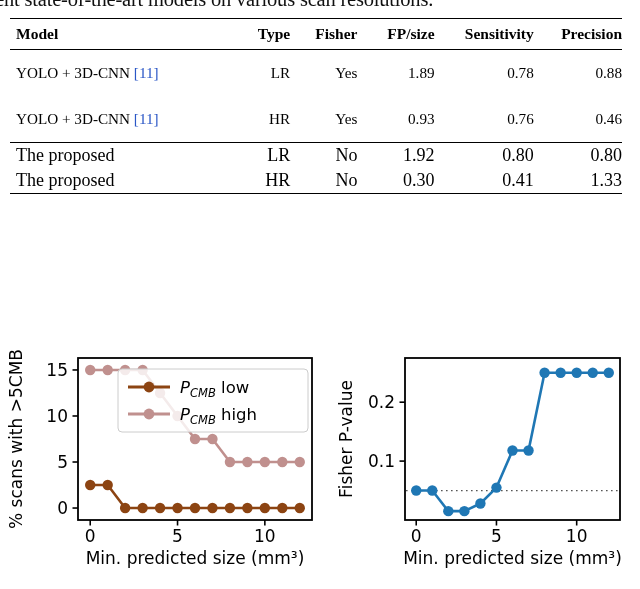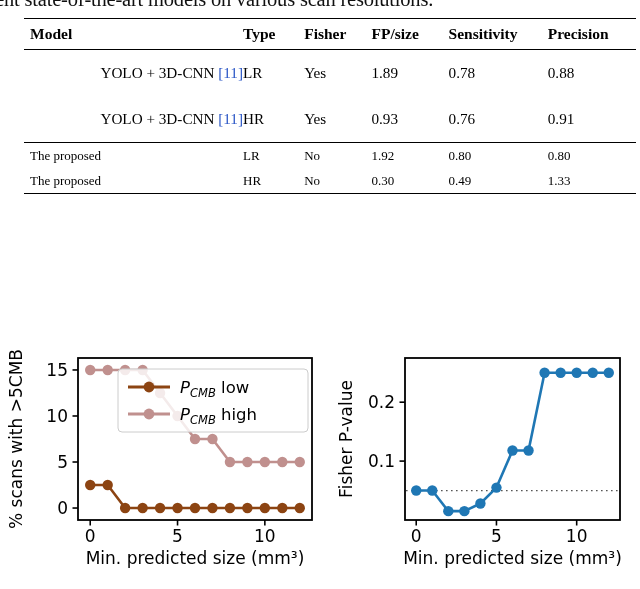--- a/index.html
+++ b/index.html
@@ -13,35 +13,35 @@
   .caption-strip{
     position:absolute;left:0;top:0;width:640px;height:18px;overflow:hidden;
   }
   .caption-text{
     position:absolute;left:-27px;top:-12px;
     font-family:"Liberation Serif", serif;
     font-size:20.5px;letter-spacing:-0.2px;white-space:nowrap;color:#101010;
   }
 
   
-  .table-wrap{position:absolute;left:24px;top:18px;width:612px;}
+  .table-wrap{position:absolute;left:10px;top:18px;width:612px;}
   table.modeltable{border-collapse:collapse;width:612px;}
   table.modeltable td,table.modeltable th{
     font-family:"Liberation Serif", serif;
-    padding:0;text-align:left;vertical-align:middle;
+    padding:0;text-align:right;vertical-align:middle;
   }
   .hdr th{
     font-weight:bold;font-size:15.5px;height:30px;
     border-bottom:1.4px solid #000;border-top:1.4px solid #000;
   }
   .hdr th.colmodel{text-align:left;padding-left:6px;}
   .body-row td{font-size:15.2px;height:46px;}
-  .body-row td.colmodel{text-align:right;padding-left:6px;white-space:nowrap;}
+  .body-row td.colmodel{text-align:left;padding-left:6px;white-space:nowrap;}
   .sep-row td{height:0;border-top:1.4px solid #000;padding:0;}
-  .prop-row td{font-size:13px;height:25px;}
+  .prop-row td{font-size:18px;height:25px;}
   .prop-row td.colmodel{text-align:left;padding-left:6px;white-space:nowrap;}
   .ref{color:#2a56c6;}
 
   
   .figures{position:absolute;left:0;top:348px;width:640px;height:241px;}
   .fig{position:absolute;top:0;height:241px;}
   .fig-left{left:0;width:330px;}
   .fig-right{left:330px;width:310px;}
   .fig svg{display:block;}
   .sanstext{font-family:"DejaVu Sans", sans-serif;}
@@ -73,39 +73,39 @@
         <td>1.89</td>
         <td>0.78</td>
         <td>0.88</td>
       </tr>
       <tr class="body-row">
         <td class="colmodel"><span>YOLO + 3D-CNN</span> <span class="ref">[11]</span></td>
         <td>HR</td>
         <td>Yes</td>
         <td>0.93</td>
         <td>0.76</td>
-        <td>0.91</td>
+        <td>0.46</td>
       </tr>
       <tr class="sep-row">
           <td colspan="6"></td>
         </tr>
       <tr class="prop-row">
         <td class="colmodel">The proposed</td>
         <td>LR</td>
         <td>No</td>
         <td>1.92</td>
         <td>0.80</td>
         <td>0.80</td>
       </tr>
       <tr class="prop-row">
         <td class="colmodel">The proposed</td>
         <td>HR</td>
         <td>No</td>
         <td>0.30</td>
-        <td>0.49</td>
+        <td>0.41</td>
         <td>1.33</td>
       </tr>
     </tbody>
   </table>
   <div style="border-top:1.8px solid #000;height:0;"></div>
 </div>
 
 <div class="figures">
 
   <div class="fig fig-left">

